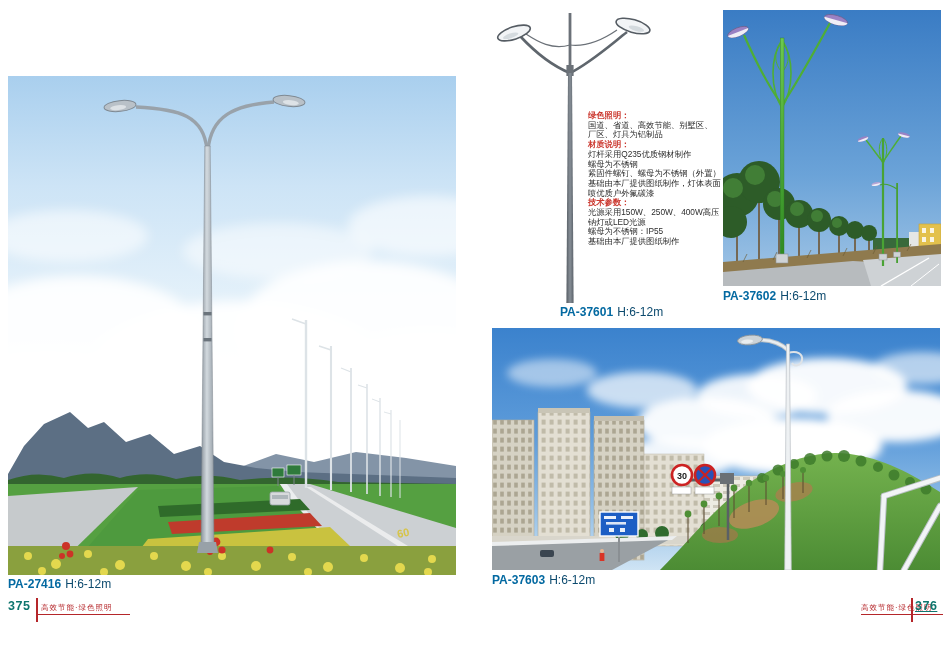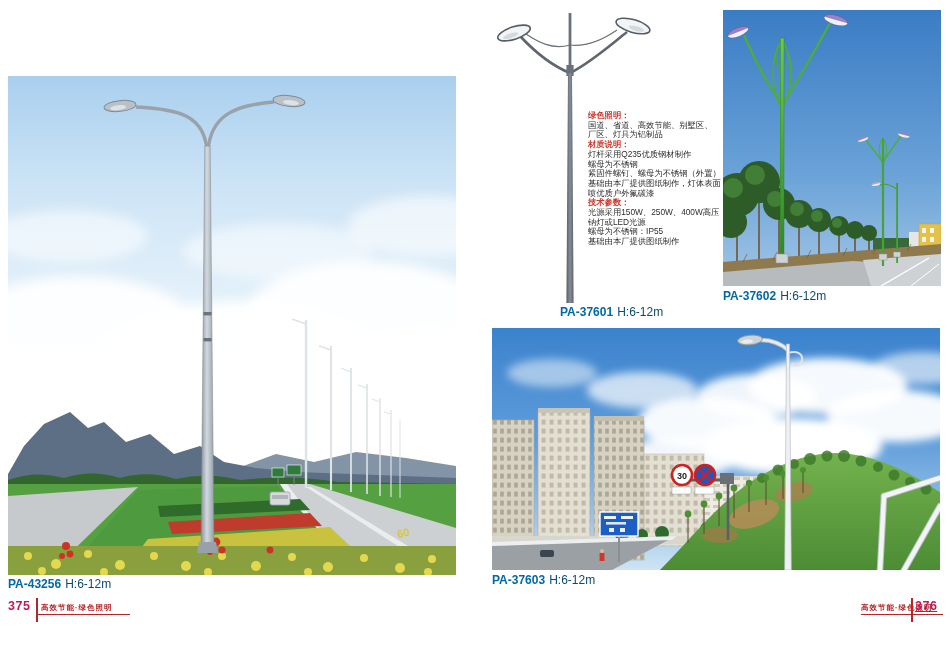--- a/index.html
+++ b/index.html
@@ -14,24 +14,24 @@
   
   .plabel{position:absolute;font-size:12px;line-height:14px;white-space:nowrap;}
   .pid{color:#0369a1;font-weight:bold;}
   .ph{color:#0c4a6e;font-weight:normal;margin-left:4px;}
   
   .specs{position:absolute;left:588px;top:111px;width:150px;
          font-size:8.3px;line-height:9.7px;color:#2d2d2d;}
   .specs .sh{color:#cc3a31;font-weight:bold;}
   
   .footer{position:absolute;height:26px;}
-  .footer .pageno{position:absolute;top:0;font-size:12.5px;font-weight:bold;color:#be185d;letter-spacing:.5px;}
+  .footer .pageno{position:absolute;top:0;font-size:12.5px;font-weight:bold;color:#0f766e;letter-spacing:.5px;}
   .footer .vline{position:absolute;width:1.5px;background:#b5262a;}
   .footer .hline{position:absolute;height:1.2px;background:#b5262a;}
-  .footer .slogan{position:absolute;font-size:7.5px;font-weight:bold;color:#b5262a;letter-spacing:1px;white-space:nowrap;text-align:center;}
+  .footer .slogan{position:absolute;font-size:7.5px;font-weight:normal;color:#b5262a;letter-spacing:1px;white-space:nowrap;text-align:center;}
 </style>
 </head>
 <body>
 
 <div class="page">
 
 
   <div class="photo" style="left:8px;top:76px;">
   <svg width="448" height="499" viewBox="0 0 448 499">
     <defs>
@@ -150,21 +150,21 @@
         <ellipse cx="2" cy="1.4" rx="8" ry="2.4" fill="#dde2e6"></ellipse>
       </g>
       <polygon points="196.8,70 202.2,70 206,470 193,470" fill="url(#LpoleG)" stroke="#7c858d" stroke-width=".5"></polygon>
       <rect x="195.5" y="236" width="8" height="3.4" fill="#6b747c"></rect>
       <rect x="195.5" y="262" width="8" height="3.4" fill="#6b747c"></rect>
       <polygon points="191,466 208,466 210,477 189,477" fill="#98a1a8"></polygon>
     </g>
   </svg>
   </div>
   <div class="plabel" style="left:8px;top:577px;">
-    <span class="pid">PA-43256</span><span class="ph">H:6-12m</span>
+    <span class="pid">PA-27416</span><span class="ph">H:6-12m</span>
   </div>
 
   <div class="photo" style="left:490px;top:5px;">
   <svg width="180" height="298" viewBox="0 0 180 298">
     <defs>
       <linearGradient id="MpoleG" x1="0" y1="0" x2="1" y2="0">
         <stop offset="0" stop-color="#565d64"></stop>
             <stop offset=".5" stop-color="#868e96"></stop>
             <stop offset="1" stop-color="#5b626a"></stop>
       </linearGradient>

